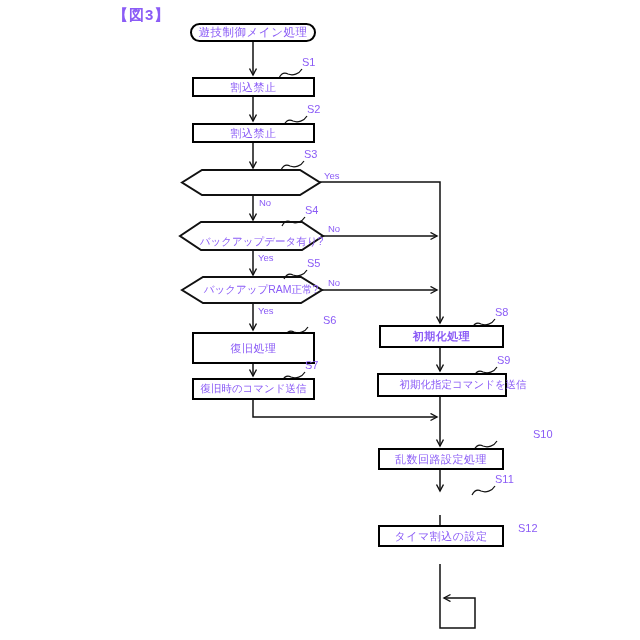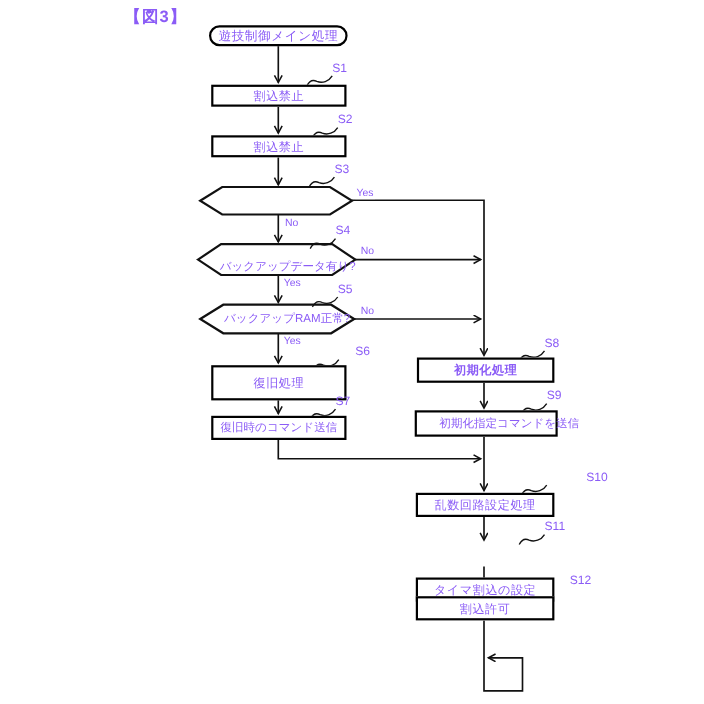--- a/index.html
+++ b/index.html
@@ -82,21 +82,20 @@
   <div class="node terminal" style="left:190px;top:23px;width:126px;height:19px;">遊技制御メイン処理</div>
 
   <div class="node" style="left:192px;top:77px;width:123px;height:20px;text-align:right;">割込禁止</div>
   <div class="node" style="left:192px;top:123px;width:123px;height:20px;">割込禁止</div>
   <div class="node" style="left:192px;top:332px;width:123px;height:32px;">復旧処理</div>
   <div class="node small-text" style="left:192px;top:378px;width:123px;height:22px;">復旧時のコマンド送信</div>
   <div class="node" style="left:379px;top:325px;width:125px;height:23px;font-weight:bold;">初期化処理</div>
   <div class="node small-text" style="left:377px;top:373px;width:130px;height:24px;padding-left:42px;">初期化指定コマンドを送信</div>
   <div class="node" style="left:378px;top:448px;width:126px;height:22px;">乱数回路設定処理</div>
   <div class="node" style="left:378px;top:493px;width:126px;height:22px;margin-top:32px;">タイマ割込の設定</div>
-  <div class="node" style="left:378px;top:542px;width:126px;height:22px;">割込許可</div>
 
   <div class="hex-text" style="left:198px;top:222px;width:127px;height:40px;">バックアップデータ有り?</div>
   <div class="hex-text" style="left:200px;top:277px;width:122px;height:26px;">バックアップRAM正常?</div>
 
   <div class="step-tag" style="left:302px;top:56px;">S1</div>
   <div class="step-tag" style="left:307px;top:103px;">S2</div>
   <div class="step-tag" style="left:304px;top:148px;">S3</div>
   <div class="step-tag" style="left:305px;top:204px;">S4</div>
   <div class="step-tag" style="left:307px;top:257px;">S5</div>
   <div class="step-tag" style="left:323px;top:314px;">S6</div>

